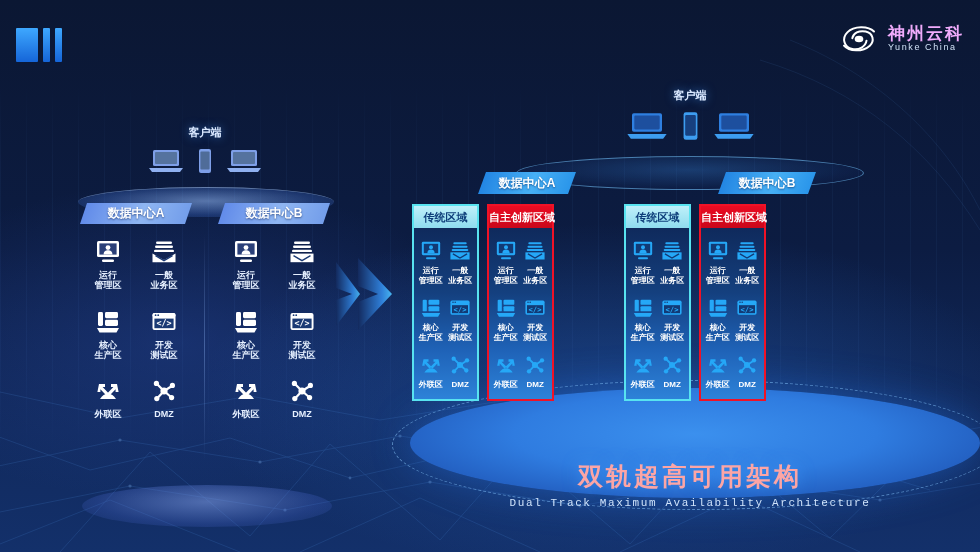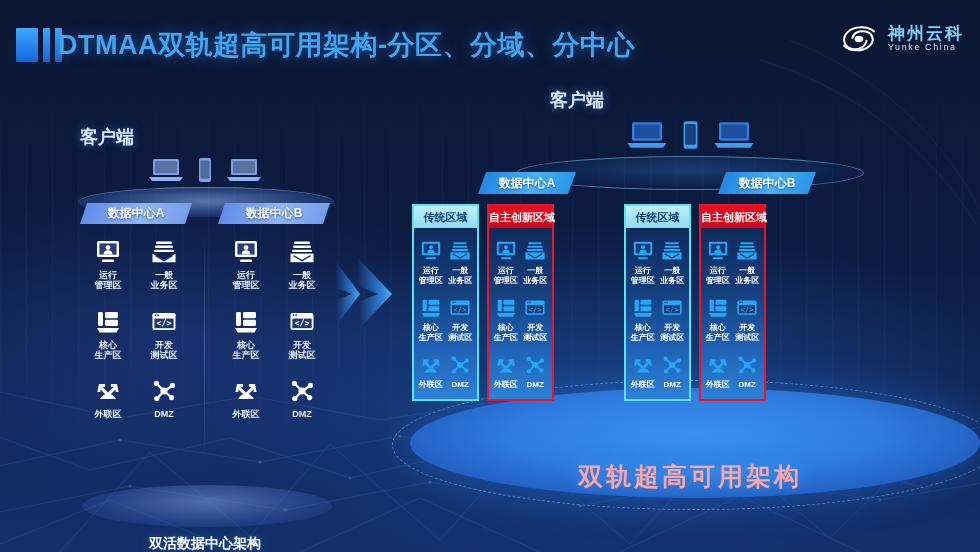--- a/index.html
+++ b/index.html
@@ -38,31 +38,31 @@
   .hdr-title {
     position:absolute; left:58px; top:27px;
     font-size:27px; font-weight:700; letter-spacing:.5px;
     color:#3ea6f5;
     text-shadow:0 0 14px rgba(40,140,235,.55);
     white-space:nowrap;
   }
   .logo { position:absolute; right:16px; top:22px; display:flex; align-items:center; gap:9px; }
   .logo-mark { width:40px; height:34px; }
   .logo-text { line-height:1.05; }
-  .logo-cn { font-size:17px; font-weight:700; color:#7dd3fc; letter-spacing:2px; }
+  .logo-cn { font-size:17px; font-weight:700; color:#f0abfc; letter-spacing:2px; }
   .logo-en { font-size:9px; color:#cfe0f5; letter-spacing:1.6px; margin-top:0; }
 
   
   .platform { position:absolute; border-radius:50%; }
 
   
   .left-wrap { position:absolute; left:80px; top:125px; width:250px; height:330px; }
   .left-clients { position:absolute; left:0; top:0; width:250px; }
   .sec-label {
-    font-size:18px; font-weight:700; color:#dbe9ff;
+    text-align:center; font-size:11px; font-weight:700; color:#dbe9ff;
     text-shadow:0 0 10px rgba(60,140,240,.6);
   }
   .dev-row { display:flex; justify-content:center; align-items:flex-end; gap:14px; margin-top:8px; }
 
   .left-disc {
     position:absolute; left:-2px; top:62px; width:256px; height:30px;
     background:radial-gradient(ellipse at 50% 45%, rgba(150,190,255,.55), rgba(70,120,220,.30) 60%, rgba(40,80,180,.05) 100%);
     border-radius:50%;
     border-top:1px solid rgba(190,220,255,.45);
   }
@@ -202,21 +202,20 @@
   </g>
 </svg>
 <div class="bg-vlines"></div>
 
 <div class="header">
   <div class="hdr-bars">
     <i class="b1"></i>
       <i class="b2"></i>
       <i class="b3"></i>
   </div>
-  <div class="hdr-title">DTMAA双轨超高可用架构-分区、分域、分中心</div>
 
   <div class="logo">
     <svg class="logo-mark" viewBox="0 0 48 40">
       <g fill="none" stroke="#ffffff" stroke-width="2.4" stroke-linecap="round">
         <path d="M42,11 C35,4 18,4 10,12 C3,19 6,30 16,32 C24,33.6 32,29 33,22"></path>
         <path d="M6,28 C12,35 28,36 37,28 C43,22.6 41,13 32,11 C24,9.3 17,13 16,19"></path>
       </g>
       <ellipse cx="24" cy="20" rx="5.2" ry="4" fill="#ffffff"></ellipse>
     </svg>
     <div class="logo-text">
@@ -444,21 +443,20 @@
             <circle cx="21.4" cy="6.4" r="2.6" fill="#ffffff"></circle>
             <circle cx="5.8" cy="19.6" r="2.6" fill="#ffffff"></circle>
             <circle cx="20.6" cy="18.6" r="2.6" fill="#ffffff"></circle>
           </svg>
         </div>
         <div class="zlabel">DMZ</div>
       </div>
     </div>
   </div>
 
-  <div class="left-caption">双活数据中心架构</div>
 </div>
 
 <svg class="arrow" viewBox="0 0 80 84">
   <defs>
     <linearGradient id="agr" x1="0" y1="0" x2="1" y2="0">
       <stop offset="0%" stop-color="#132a5e"></stop>
       <stop offset="70%" stop-color="#2f7fd8"></stop>
       <stop offset="100%" stop-color="#48b6f0"></stop>
     </linearGradient>
   </defs>
@@ -821,14 +819,15 @@
           </div>
           <div class="zlabel">DMZ</div>
         </div>
       </div>
     </div>
 
   </div>
 
   <div class="right-caption">
     <div class="rc-cn">双轨超高可用架构</div>
+    <div class="rc-en">Dual Track Maximum Availability Architecture</div>
   </div>
 </div>
 
 </body></html>

